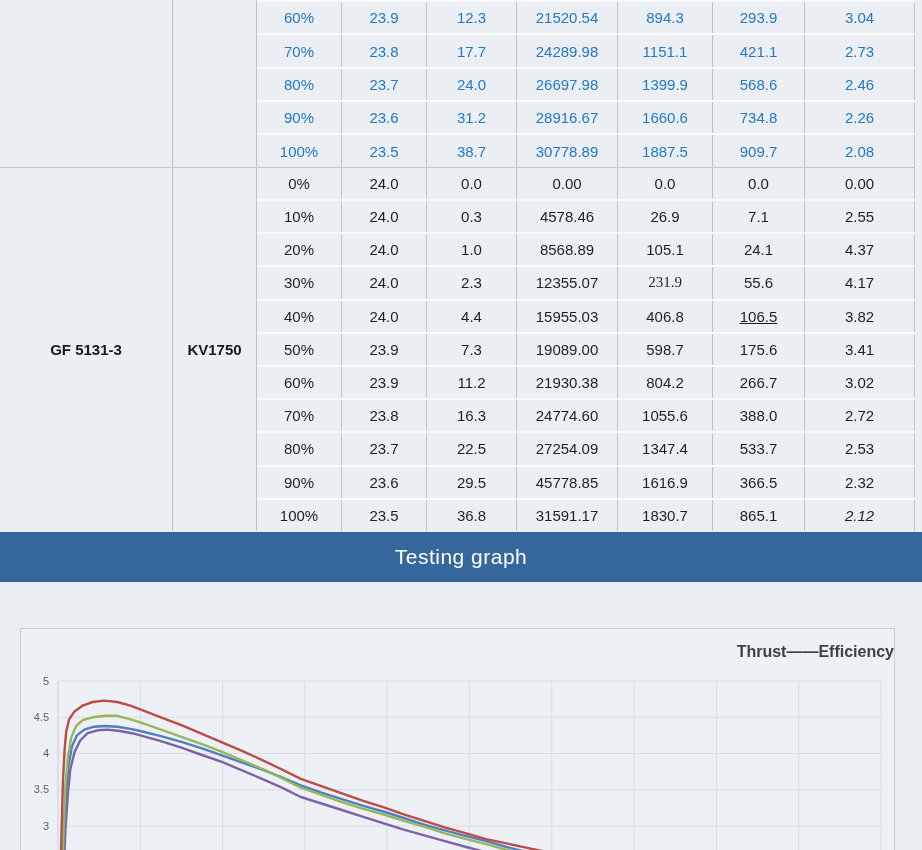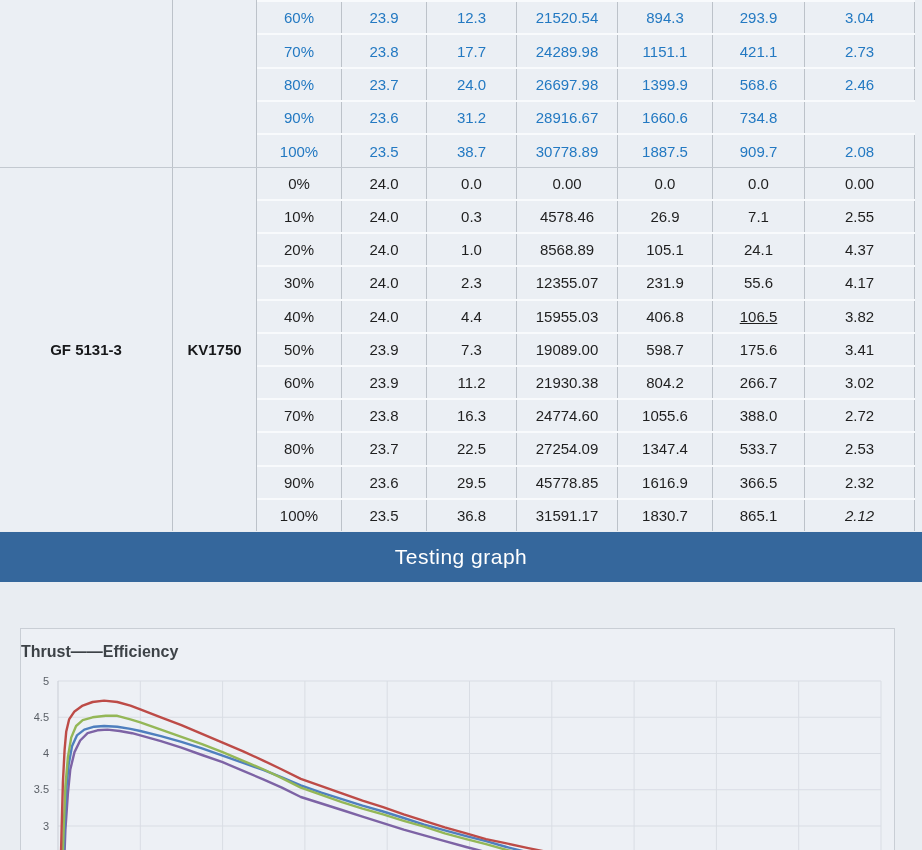--- a/index.html
+++ b/index.html
@@ -46,21 +46,21 @@
     display:flex;align-items:center;justify-content:center;
     font-size:21px;letter-spacing:0.5px;
   }
   
   .chart-card{
     position:absolute;left:20px;top:628px;width:875px;height:240px;
     background:#edf0f5;border:1px solid #c9ced5;box-sizing:border-box;
   }
   .chart-title{
     position:absolute;left:0;top:14px;width:100%;
-    text-align:left;font-size:16px;font-weight:bold;color:#3d4247;
+    text-align:right;font-size:16px;font-weight:bold;color:#3d4247;
   }
   .chart-svg{position:absolute;left:0;top:0;}
 </style>
 </head>
 <body>
 
 <div class="table-area">
   <div class="spec-table">
     <div class="tgroup g1">
       <div class="mcell model"></div>
@@ -93,20 +93,21 @@
             <div class="tcell" style="width: 92px;">568.6</div>
             <div class="tcell" style="width: 110px;">2.46</div>
           </div>
           <div class="trow">
             <div class="tcell" style="width: 85px;">90%</div>
             <div class="tcell" style="width: 85px;">23.6</div>
             <div class="tcell" style="width: 90px;">31.2</div>
             <div class="tcell" style="width: 101px;">28916.67</div>
             <div class="tcell" style="width: 95px;">1660.6</div>
             <div class="tcell" style="width: 92px;">734.8</div>
+            <div class="tcell" style="width: 110px;">2.26</div>
           </div>
           <div class="trow">
             <div class="tcell" style="width: 85px;">100%</div>
             <div class="tcell" style="width: 85px;">23.5</div>
             <div class="tcell" style="width: 90px;">38.7</div>
             <div class="tcell" style="width: 101px;">30778.89</div>
             <div class="tcell" style="width: 95px;">1887.5</div>
             <div class="tcell" style="width: 92px;">909.7</div>
             <div class="tcell" style="width: 110px;">2.08</div>
           </div>
@@ -141,21 +142,21 @@
             <div class="tcell" style="width: 101px;">8568.89</div>
             <div class="tcell" style="width: 95px;">105.1</div>
             <div class="tcell" style="width: 92px;">24.1</div>
             <div class="tcell" style="width: 110px;">4.37</div>
           </div>
           <div class="trow">
             <div class="tcell" style="width: 85px;">30%</div>
             <div class="tcell" style="width: 85px;">24.0</div>
             <div class="tcell" style="width: 90px;">2.3</div>
             <div class="tcell" style="width: 101px;">12355.07</div>
-            <div class="tcell" style="width: 95px;">231.9</div>
+            <div class="tcell" style="width: 95px; font-family: Liberation Serif, serif;">231.9</div>
             <div class="tcell" style="width: 92px;">55.6</div>
             <div class="tcell" style="width: 110px;">4.17</div>
           </div>
           <div class="trow">
             <div class="tcell" style="width: 85px;">40%</div>
             <div class="tcell" style="width: 85px;">24.0</div>
             <div class="tcell" style="width: 90px;">4.4</div>
             <div class="tcell" style="width: 101px;">15955.03</div>
             <div class="tcell" style="width: 95px;">406.8</div>
             <div class="tcell" style="width: 92px; text-decoration: underline;">106.5</div>

